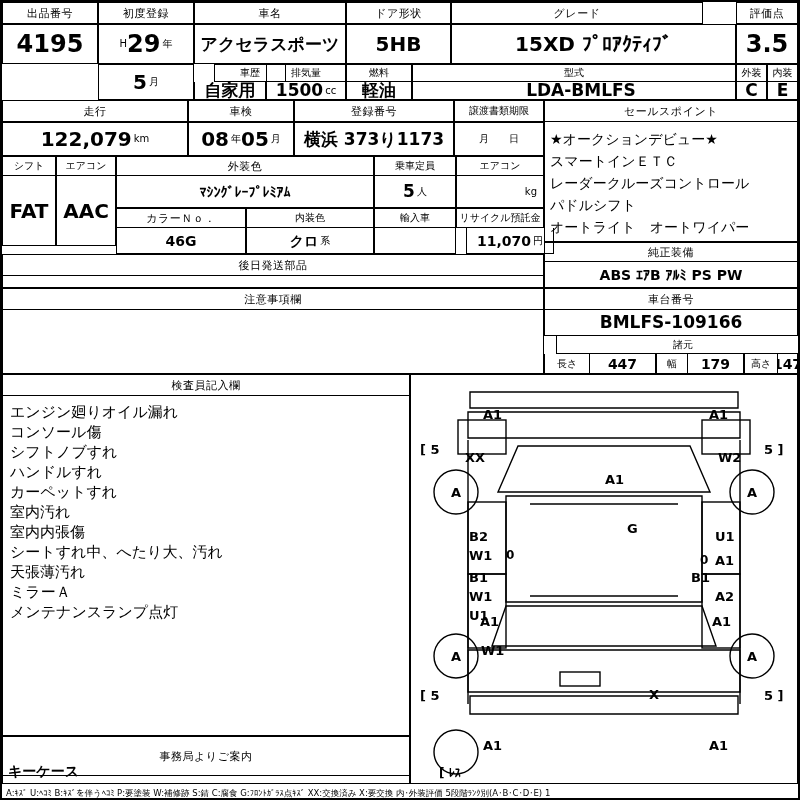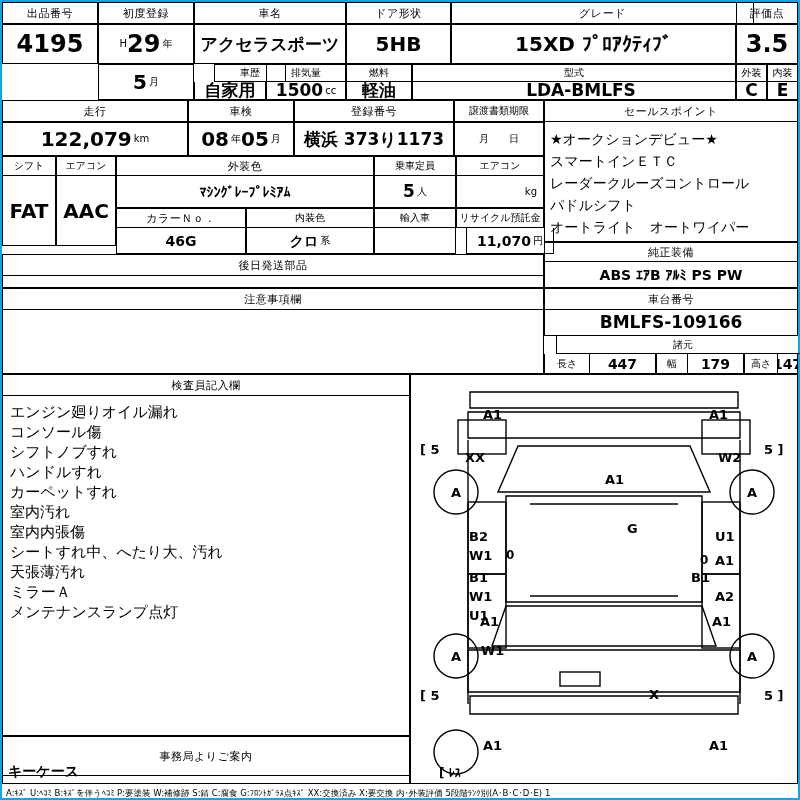--- a/index.html
+++ b/index.html
@@ -9,21 +9,21 @@
   }
   body {
     width: 800px; height: 800px;
     font-family: "DejaVu Sans", "Liberation Sans", sans-serif;
     color: #000;
     overflow: hidden;
   }
   .sheet {
     position: relative;
     width: 800px; height: 800px;
-    border: 2px solid #0ea5e9;
+    border: 2px solid #000000;
   }
   .cell {
     position: absolute;
     border: 1px solid #000;
     display: flex;
     align-items: center;
     justify-content: center;
     overflow: hidden;
     white-space: nowrap;
     line-height: 1;
@@ -82,21 +82,21 @@
     <span class="val-lg">29</span>
     <span class="sub">年</span>
   </div>
 
   <div class="cell lbl" style="left:192px;top:0;width:152px;height:22px;">車名</div>
   <div class="cell val-md" style="left:192px;top:22px;width:152px;height:40px;">アクセラスポーツ</div>
 
   <div class="cell lbl" style="left:344px;top:0;width:105px;height:22px;">ドア形状</div>
   <div class="cell val" style="left:344px;top:22px;width:105px;height:40px;">5HB</div>
 
-  <div class="cell lbl" style="left:449px;top:0;width:303px;height:22px;">グレード</div>
+  <div class="cell lbl" style="left:449px;top:0;width:252px;height:22px;">グレード</div>
   <div class="cell val" style="left:449px;top:22px;width:285px;height:40px;">15XD ﾌﾟﾛｱｸﾃｨﾌﾞ</div>
 
   <div class="cell lbl" style="left:734px;top:0;width:62px;height:22px;">評価点</div>
   <div class="cell val-lg" style="left:734px;top:22px;width:62px;height:40px;">3.5</div>
 
   <div class="cell" style="left:96px;top:62px;width:96px;height:36px;">
     <span class="val">5</span>
     <span class="sub">月</span>
   </div>
 

